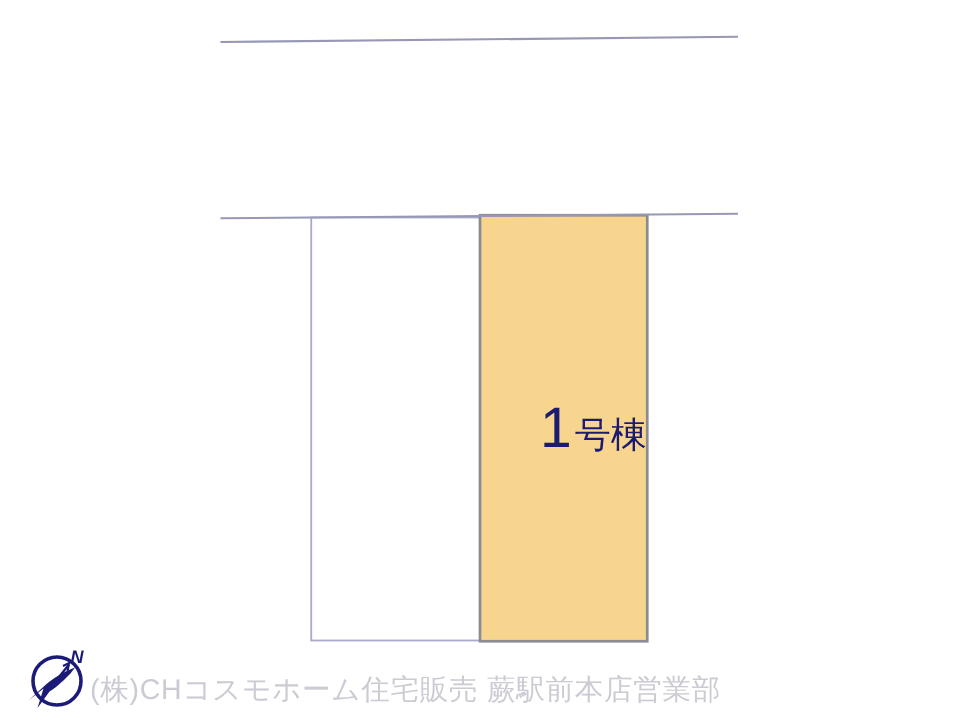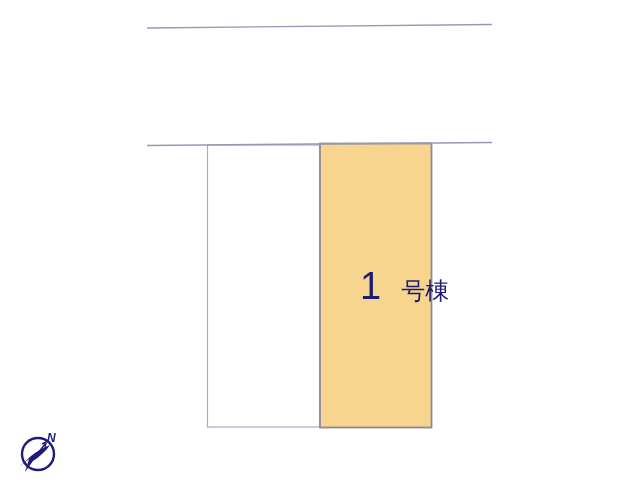--- a/index.html
+++ b/index.html
@@ -40,21 +40,20 @@
     gap: 2px;
     white-space: nowrap;
   }
   .plot-label .num {
     font-size: 38px;
     line-height: 1;
   }
   .plot-label .suffix {
     font-size: 24px;
     line-height: 1;
-    margin-left: 18px;
   }
   .footer-text {
     position: absolute;
     left: 60px;
     top: 447px;
     font-size: 19px;
     letter-spacing: 0.5px;
     color: #CBCBD3;
     text-shadow: 1px 1px 0 #ffffff;
     white-space: nowrap;
@@ -89,14 +88,15 @@
   </div>
 
   <svg class="compass" width="46" height="48" viewBox="0 0 46 48">
     <circle cx="21" cy="24" r="16" fill="none" stroke="#1C1C78" stroke-width="2.4"></circle>
     <path d="M33 15 C25 18 19 22 14 26 L2 37 L12 29 L8 42 L16 31 C21 28 26 23 30 19 Z" fill="#1C1C78"></path>
     <line x1="17" y1="28" x2="29" y2="13" stroke="#1C1C78" stroke-width="1.6"></line>
     <path d="M25 14 L29 12 L28 18" fill="none" stroke="#1C1C78" stroke-width="1.4"></path>
     <text x="30" y="12" font-size="12" font-style="italic" font-weight="bold" fill="#1C1C78" font-family="Liberation Sans, sans-serif">N</text>
   </svg>
 
+  <div class="footer-text">(株)CHコスモホーム住宅販売 蕨駅前本店営業部</div>
 
 </div>
 
 </body></html>

